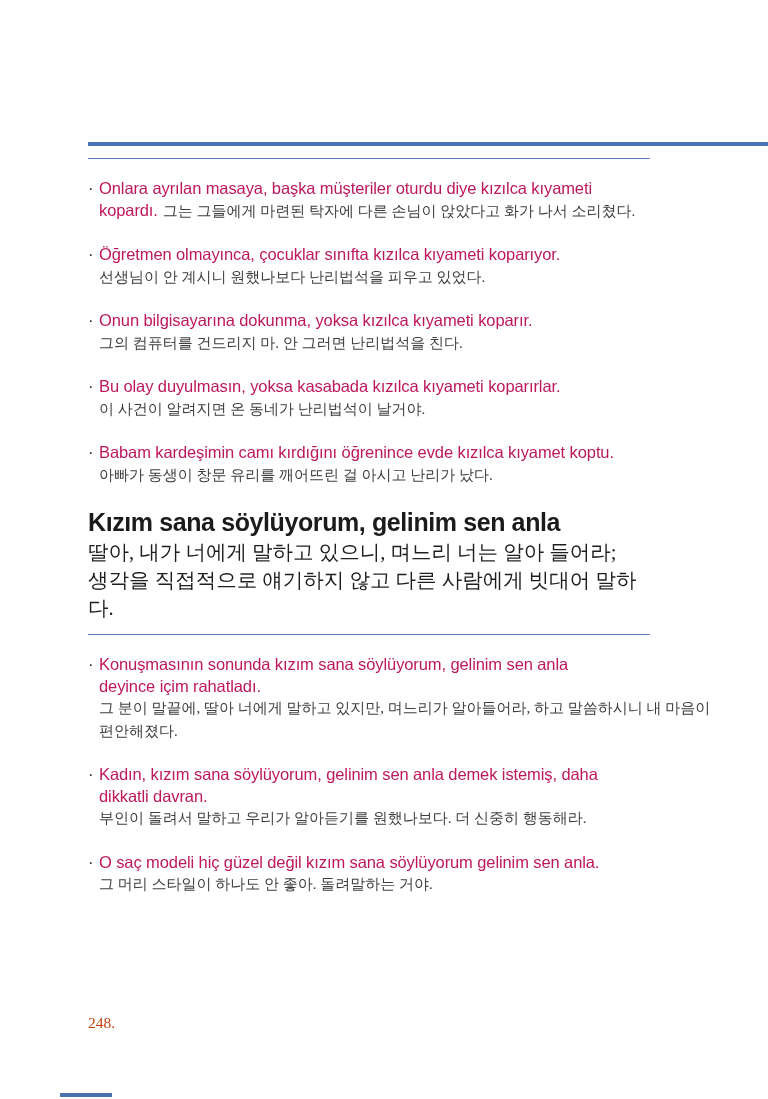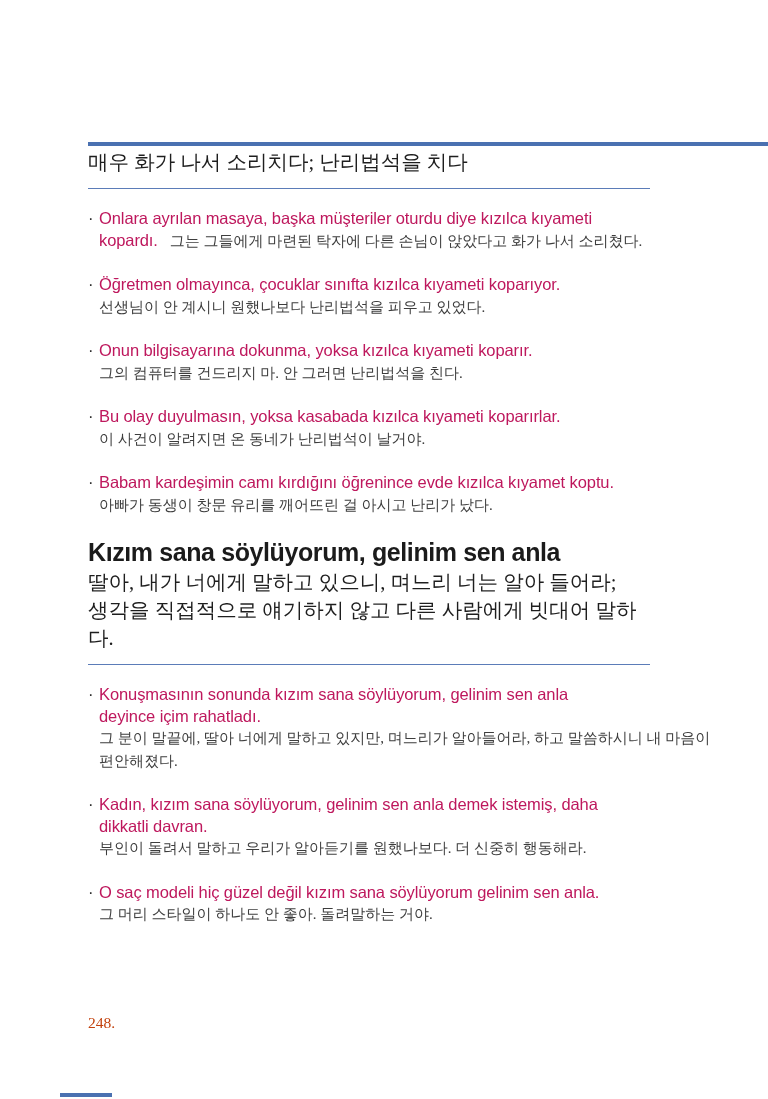--- a/index.html
+++ b/index.html
@@ -64,21 +64,21 @@
   .line .tr {
     font-size: 16.5px;
     color: #be185d;
     letter-spacing: -0.1px;
   }
   .line .ko {
     font-family: "Liberation Serif", "DejaVu Serif", serif;
     font-size: 15px;
     color: #3d3d3d;
   }
-  .line .ko.after-tr { margin-left: 12px; }
+  .line .ko.after-tr { margin-left: 5px; }
   .section-2 .headword { margin-top: 12px; }
   .footer-page-number {
     position: absolute;
     left: 88px;
     top: 1014px;
     font-family: "Liberation Serif", "DejaVu Serif", serif;
     font-size: 15.5px;
     color: #c2410c;
   }
   .edge-tab {
@@ -91,23 +91,20 @@
   }
 </style>
 </head>
 <body>
 
 <div class="content">
 
   <div class="top-rule"></div>
 
   <div class="section section-1">
-    <div class="definition">
-      <div class="def-line">매우 화가 나서 소리치다; 난리법석을 치다</div>
-    </div>
     <div class="divider"></div>
     <div class="entries">
         <div class="entry">
           <div class="line"><span class="bullet">·</span><span class="tr">Onlara ayrılan masaya, başka müşteriler oturdu diye kızılca kıyameti</span></div>
           <div class="line"><span class="tr">kopardı.</span><span class="ko after-tr">그는 그들에게 마련된 탁자에 다른 손님이 앉았다고 화가 나서 소리쳤다.</span></div>
         </div>
         <div class="entry">
           <div class="line"><span class="bullet">·</span><span class="tr">Öğretmen olmayınca, çocuklar sınıfta kızılca kıyameti koparıyor.</span></div>
           <div class="line"><span class="ko">선생님이 안 계시니 원했나보다 난리법석을 피우고 있었다.</span></div>
         </div>

